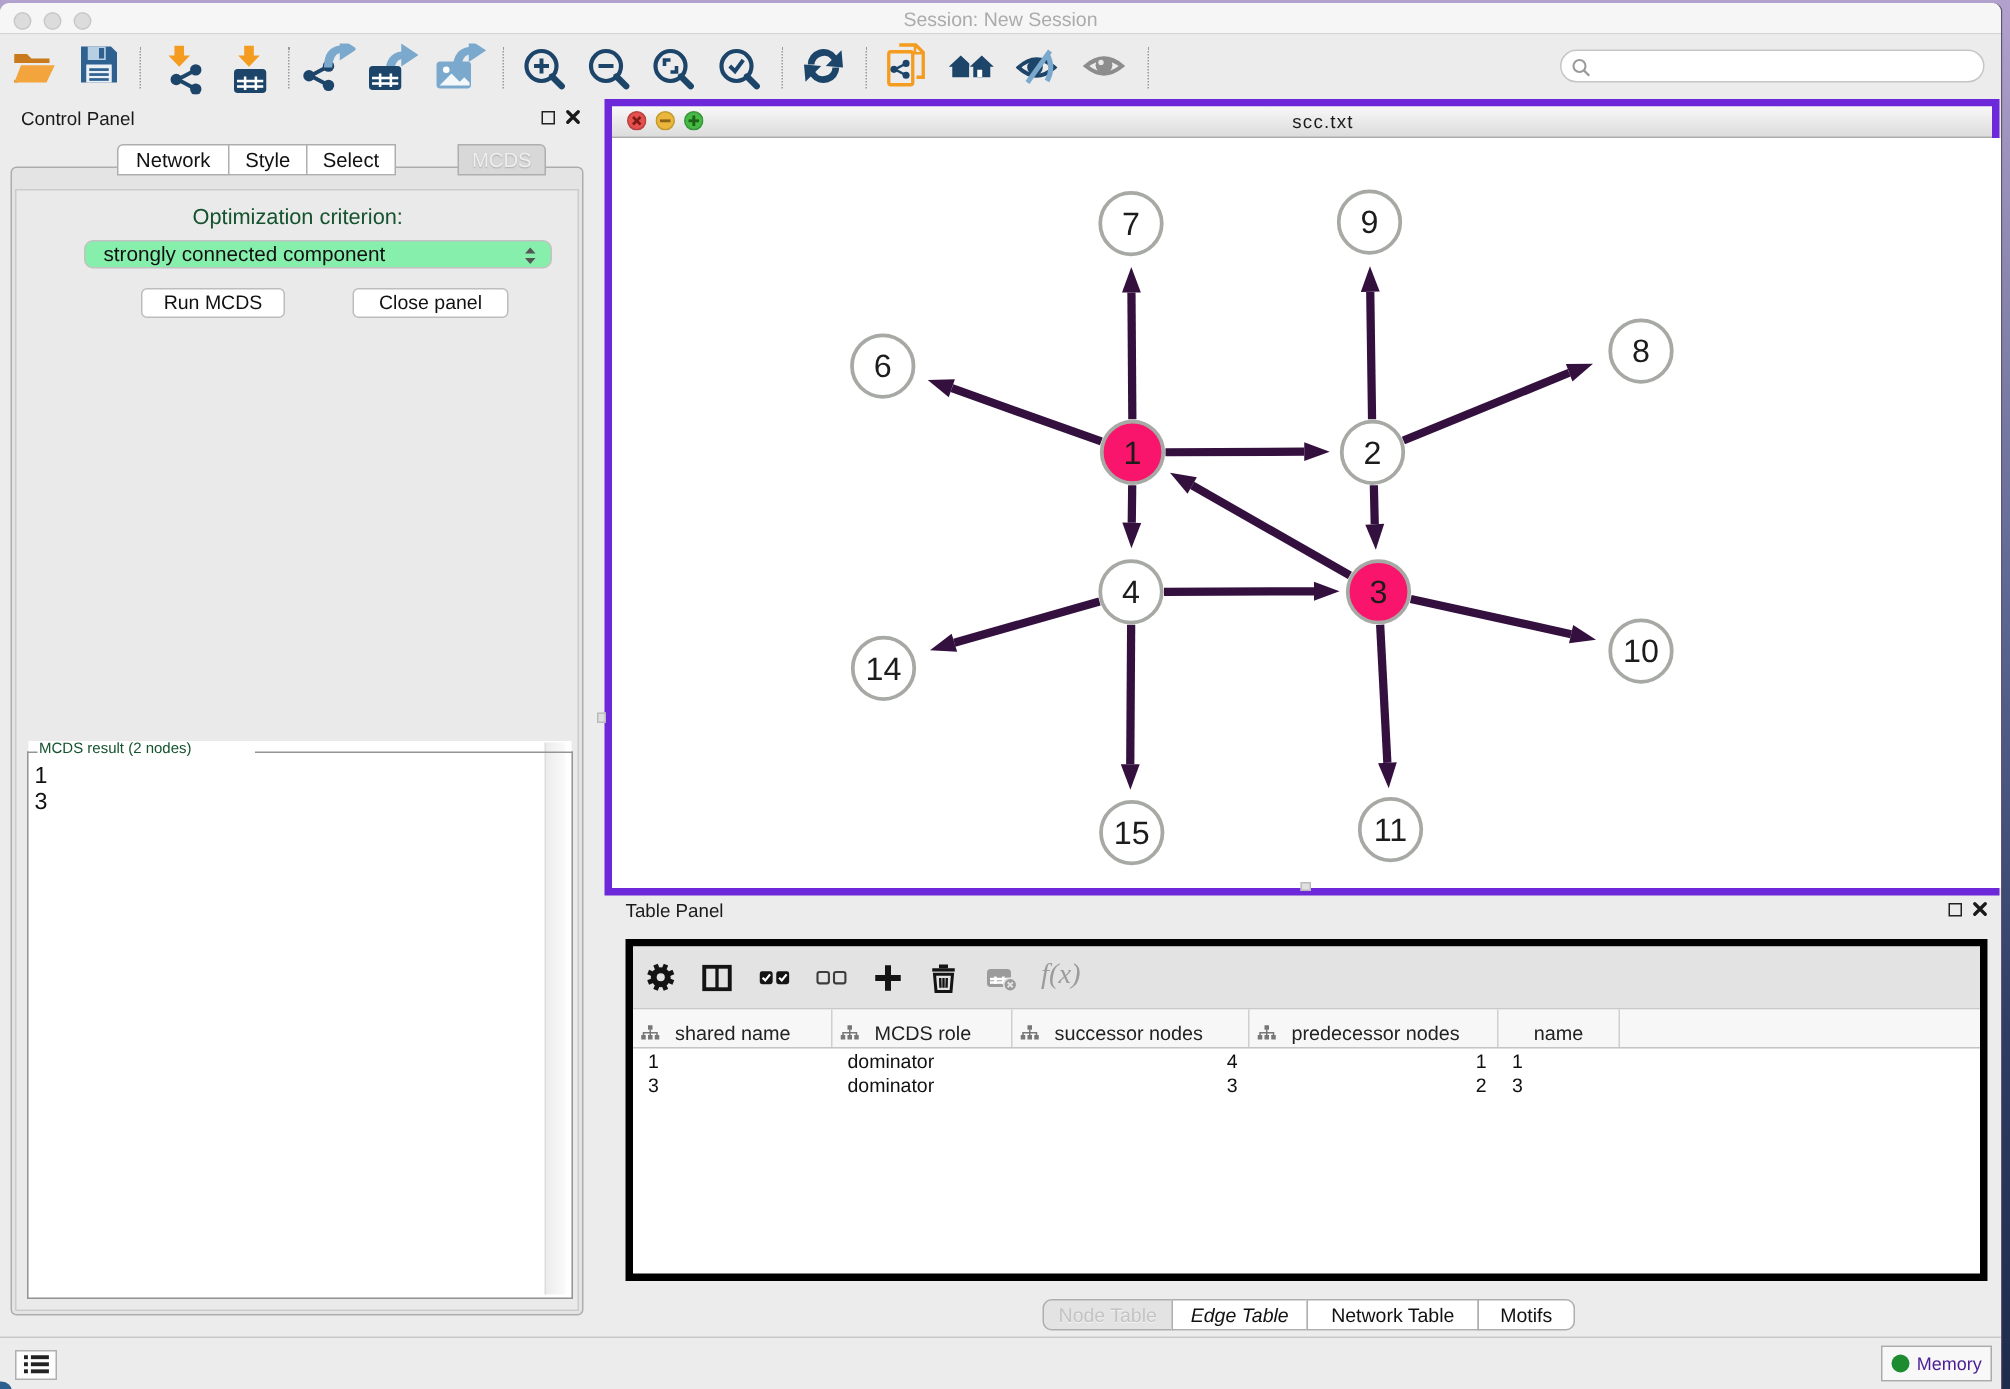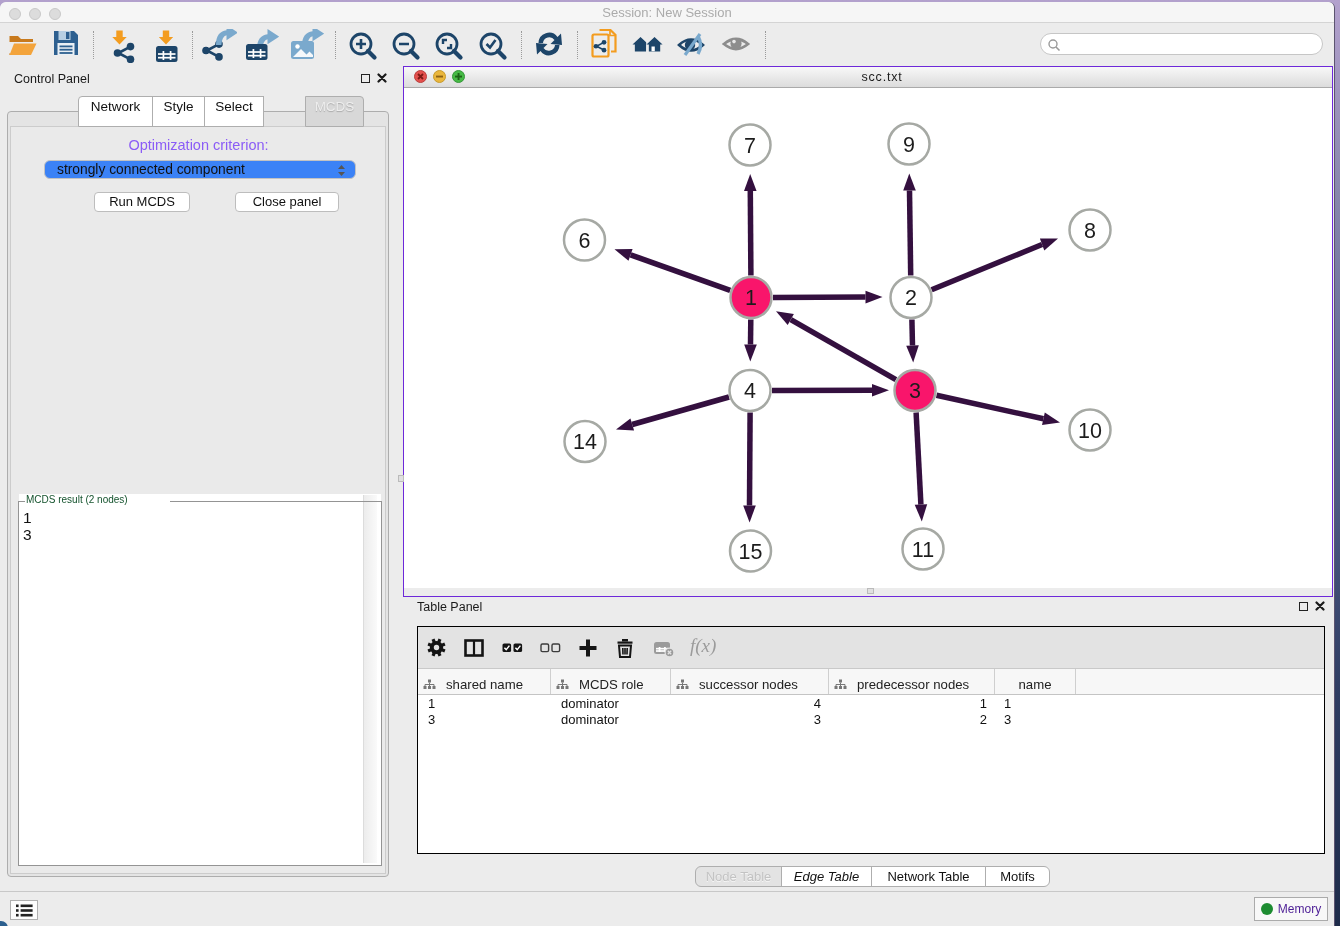--- a/index.html
+++ b/index.html
@@ -16,53 +16,53 @@
       background:#dcdcdc;border:1px solid #c8c8c8;box-sizing:border-box;}
   #wtitle{position:absolute;top:3px;left:0;width:100%;text-align:center;
       font-size:13px;color:#ababab;}
   #toolbar{position:absolute;left:0;top:21px;width:100%;height:43px;background:#ececec;}
   .sep{position:absolute;top:8px;width:0;height:28px;border-left:1px dotted #9a9a9a;}
   .tbi{position:absolute;top:0;}
   #search{position:absolute;left:1040px;top:10px;width:283px;height:22px;background:#fff;
       border:1px solid #c6c6c6;border-radius:12px;box-sizing:border-box;}
   
   #cp-title{position:absolute;left:14px;top:70px;font-size:12.5px;color:#1a1a1a;}
-  .tab{position:absolute;top:94px;height:31px;background:#fff;border:1px solid #aeaeae;
+  .tab{position:absolute;top:94px;height:21px;background:#fff;border:1px solid #aeaeae;
       box-sizing:border-box;text-align:center;font-size:13.5px;color:#111;line-height:20px;}
   #tabpane{position:absolute;left:7px;top:109px;width:382px;height:766px;
       background:#e4e4e4;border:1px solid #adadad;border-radius:4px;box-sizing:border-box;}
   #mcdspanel{position:absolute;left:10px;top:124px;width:376px;height:748px;
       background:#eaeaea;border:1px solid #cccccc;box-sizing:border-box;}
   #optlabel{position:absolute;left:0px;top:135px;width:397px;text-align:center;
-      font-size:14.5px;color:#8b5cf6;}
-  #dropdown{position:absolute;left:44px;top:158px;width:312px;height:19px;background:#3b82f6;
+      font-size:14.5px;color:#14532d;}
+  #dropdown{position:absolute;left:56px;top:158px;width:312px;height:19px;background:#86efac;
       border:1px solid #c2c2c2;border-radius:6px;box-sizing:border-box;
       font-size:13.8px;color:#111;line-height:17px;padding-left:12px;}
   .btn{position:absolute;top:190px;height:20px;background:#fff;border:1px solid #bdbdbd;
       border-radius:4px;box-sizing:border-box;text-align:center;font-size:13px;color:#111;
       line-height:18px;}
   #mcdswhite{position:absolute;left:19px;top:492px;width:362px;height:371px;background:#fff;
       font-size:15.5px;color:#111;line-height:17px;padding:15px 0 0 4px;box-sizing:border-box;}
   #mcdsbox{position:absolute;left:18px;top:499px;width:364px;height:365px;
       border:1px solid #949494;border-top:none;box-sizing:border-box;}
   .mtb{position:absolute;top:499px;height:1px;background:#949494;}
   #mcdslabel{position:absolute;left:26px;top:492px;
       font-size:10px;color:#14532d;}
   
   #frame{position:absolute;left:403px;top:64px;width:930px;height:531px;
-      border:1px solid #6d28d9;box-sizing:border-box;background:#ececec;}
+      border:5px solid #6d28d9;box-sizing:border-box;background:#ececec;}
   #ftitle{position:absolute;left:0;top:0;width:100%;height:20px;
       background:linear-gradient(180deg,#f8f8f8 0%,#ebebeb 45%,#dcdcdc 100%);
       border-bottom:1px solid #aaa;}
   #ftext{position:absolute;top:3px;left:14px;width:100%;text-align:center;font-size:12.5px;
       color:#1c1c1c;letter-spacing:0.8px;}
   
   #tp-title{position:absolute;left:417px;top:598px;font-size:12.5px;color:#1a1a1a;}
   #tpbox{position:absolute;left:417px;top:624px;width:908px;height:228px;background:#fff;
-      border:1px solid #000000;box-sizing:border-box;}
+      border:5px solid #000000;box-sizing:border-box;}
   #tptoolbar{position:absolute;left:0;top:0;width:100%;height:42px;background:#e3e3e3;
       border-bottom:1px solid #c9c9c9;box-sizing:border-box;}
   #thead{position:absolute;left:0;top:42px;width:100%;height:26px;background:#f7f7f7;
       border-bottom:1px solid #c4c4c4;box-sizing:border-box;font-size:13.2px;color:#222;}
   .hcell{position:absolute;top:0;height:25px;border-right:1px solid #cfcfcf;
       box-sizing:border-box;text-align:center;line-height:31px;}
   .trow{position:absolute;font-size:13px;color:#111;height:16px;line-height:16px;}
   .btab{position:absolute;top:864px;height:21px;background:#fff;border:1px solid #aeaeae;
       box-sizing:border-box;text-align:center;font-size:13px;color:#111;line-height:19px;}
   #statusbar{position:absolute;left:0;top:889px;width:100%;height:33px;background:#ececec;

